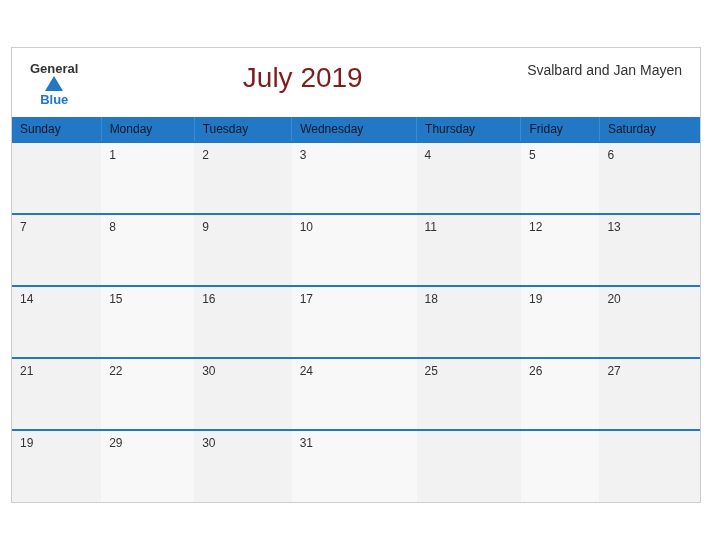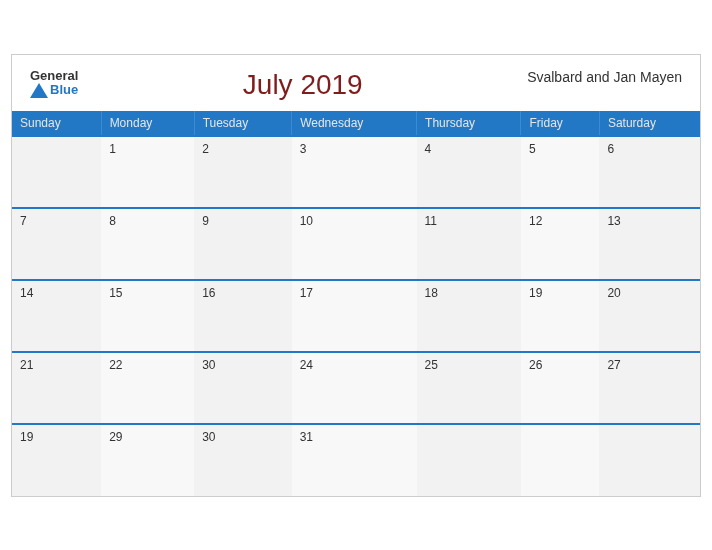--- a/index.html
+++ b/index.html
@@ -31,20 +31,21 @@
     .logo-general {
       font-size: 13px;
       font-weight: bold;
       color: #333;
       letter-spacing: 0;
     }
     .logo-blue-row {
       display: flex;
       align-items: center;
       gap: 2px;
+      flex-direction: column;
     }
     .logo-triangle {
       width: 0;
       height: 0;
       border-left: 9px solid transparent;
       border-right: 9px solid transparent;
       border-bottom: 15px solid #2278c5;
       display: inline-block;
     }
     .logo-blue-text {
@@ -64,21 +65,21 @@
       color: #333;
       text-align: right;
       white-space: nowrap;
     }
     .calendar-grid {
       width: 100%;
       border-collapse: collapse;
     }
     .calendar-grid thead tr th {
       background: #2278c5;
-      color: #e5e5e5;
+      color: #0f172a;
       font-size: 12px;
       font-weight: normal;
       padding: 5px 8px;
       text-align: left;
       border-right: 1px solid #3a8ad4;
     }
     .calendar-grid thead tr th:last-child {
       border-right: none;
       margin-left: 48px;
     }

